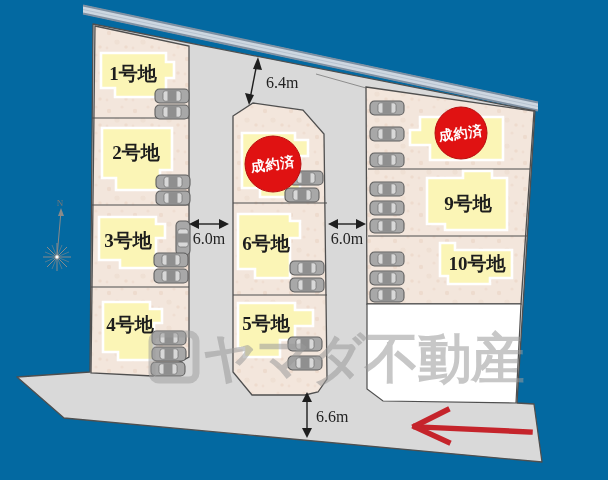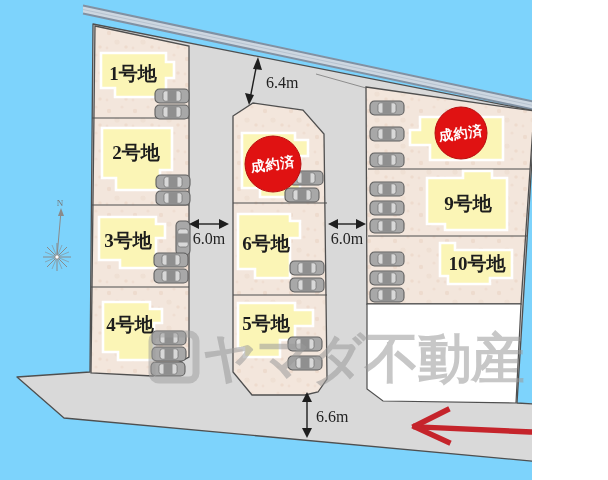--- a/index.html
+++ b/index.html
@@ -1,16 +1,16 @@
 <!DOCTYPE html>
 <html><head>
 <meta charset="utf-8">
 <style>
   html,body{margin:0;padding:0;background:#ffffff;}
-  .stage{width:532px;height:480px;position:relative;background:#7dd3fc;overflow:hidden;
+  .stage{width:608px;height:480px;position:relative;background:#0369a1;overflow:hidden;
          font-family:"Liberation Sans","DejaVu Sans",sans-serif;}
   svg{display:block;}
   text{user-select:none;}
   .lot-label{font-family:"Liberation Serif","DejaVu Serif",serif;font-weight:bold;
              font-size:19px;fill:#1d1d1d;}
   .dim-label{font-family:"Liberation Serif","DejaVu Serif",serif;font-size:16px;fill:#222;}
   .sold-label{font-family:"Liberation Sans","DejaVu Sans",sans-serif;font-weight:bold;
               font-size:14px;fill:#ffffff;letter-spacing:1px;}
   .north-label{font-family:"Liberation Serif","DejaVu Serif",serif;font-size:9px;fill:#777;}
   .watermark-text{font-family:"Liberation Sans","DejaVu Sans",sans-serif;font-weight:bold;

